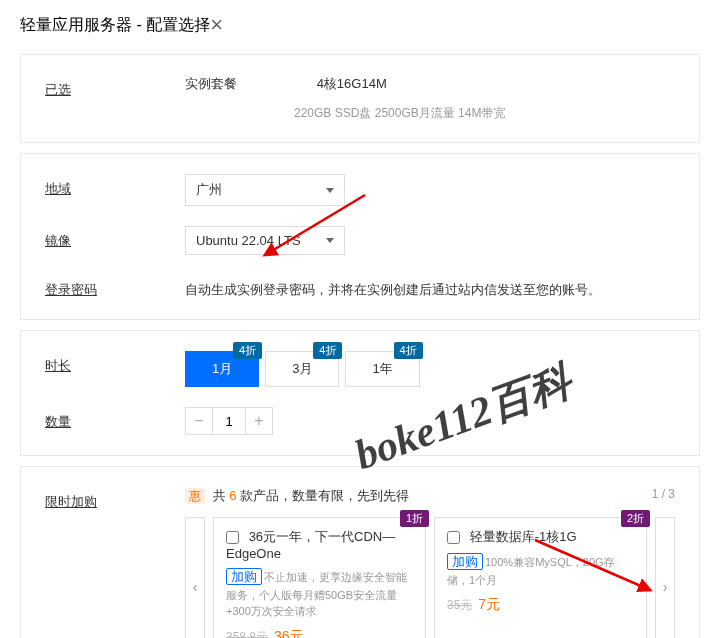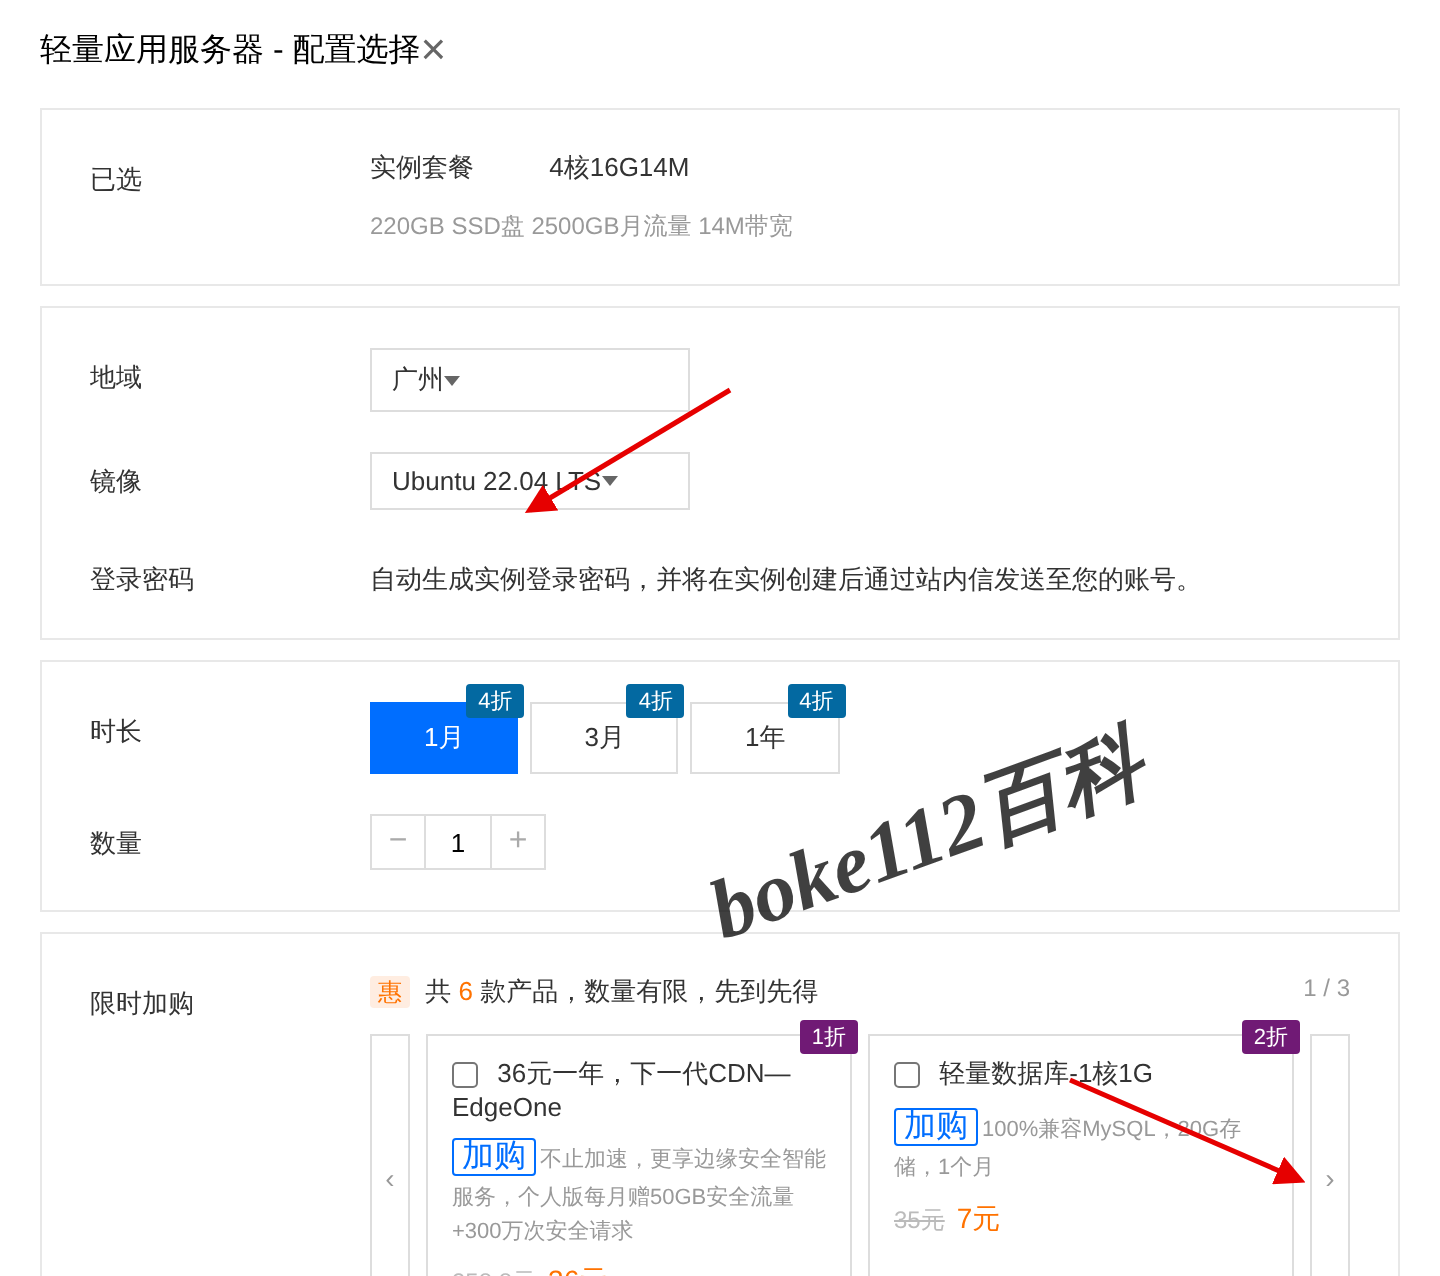--- a/index.html
+++ b/index.html
@@ -4,47 +4,47 @@
   <style>
     * { margin: 0; padding: 0; box-sizing: border-box; }
     body { font-family: -apple-system, "PingFang SC", "Microsoft YaHei", sans-serif; font-size: 13px; color: #333; background: #fff; width: 720px; height: 638px; overflow: hidden; position: relative; }
     .dialog { padding: 0 20px; }
     .header { display: flex; justify-content: flex-start; align-items: center; padding: 14px 0 18px; }
     .header h2 { font-size: 16px; font-weight: 500; color: #000; }
     .close { font-size: 22px; color: #666; cursor: pointer; line-height: 1; }
     .section { padding: 20px 24px; border: 1px solid #e8e8e8; margin-bottom: 10px; }
     .row { display: flex; align-items: flex-start; margin-bottom: 20px; }
     .row:last-child { margin-bottom: 0; }
-    .label { width: 140px; color: #333; flex-shrink: 0; padding-top: 6px; font-size: 13px; }
+    .label { width: 140px; color: #333; flex-shrink: 0; padding-top: 6px; font-size: 13px; text-decoration: underline; }
     .value-block { flex: 1; }
     .value-title { color: #333; font-size: 13px; margin-bottom: 6px; display: inline-block; }
-    .value-main { color: #333; font-size: 13px; display: inline-block; margin-left: 34px; vertical-align: top; }
+    .value-main { color: #333; font-size: 13px; display: inline-block; margin-left: 76px; vertical-align: top; }
     .value-sub { color: #999; font-size: 12px; margin-top: 6px; }
-    .dropdown { display: flex; align-items: center; border: 1px solid #ddd; padding: 6px 10px; width: 160px; background: #fff; cursor: pointer; font-size: 13px; }
+    .dropdown { display: flex; align-items: center; justify-content: space-between; border: 1px solid #ddd; padding: 6px 10px; width: 160px; background: #fff; cursor: pointer; font-size: 13px; }
     .caret { border-left: 4px solid transparent; border-right: 4px solid transparent; border-top: 5px solid #666; }
     .plain-text { padding-top: 6px; color: #333; }
     .duration-group { display: flex; gap: 0; }
     .duration-btn { position: relative; padding: 8px 26px; border: 1px solid #ddd; background: #fff; cursor: pointer; font-size: 13px; margin-right: 6px; }
     .duration-btn.active { background: #006eff; color: #fff; border-color: #006eff; }
     .badge { position: absolute; top: -10px; right: -4px; background: #0369a1; color: #fff; font-size: 11px; padding: 1px 6px; border-radius: 2px; }
     .stepper { display: flex; align-items: center; }
     .stepper button { width: 28px; height: 28px; border: 1px solid #ddd; background: #fff; color: #aaa; font-size: 16px; cursor: pointer; display: flex; align-items: center; justify-content: center; }
     .stepper input { width: 32px; height: 28px; border: 1px solid #ddd; border-left: 0; border-right: 0; text-align: center; font-size: 13px; }
     .hot-tag { background: #ffede1; color: #ff7200; font-size: 12px; padding: 1px 4px; border-radius: 2px; margin-right: 4px; }
     .hot-text { color: #333; font-size: 13px; }
     .hot-count { color: #ff7200; }
     .pager { float: right; color: #999; font-size: 12px; }
     .addon-row { display: flex; align-items: stretch; margin-top: 12px; gap: 8px; position: relative; }
     .arrow-btn { width: 20px; border: 1px solid #ddd; background: #fff; display: flex; align-items: center; justify-content: center; cursor: pointer; color: #999; font-size: 14px; }
     .addon-card { flex: 1; border: 1px solid #ddd; padding: 10px 12px; position: relative; font-size: 12px; }
     .addon-card .card-badge { position: absolute; top: -8px; right: -4px; background: #701a75; color: #fff; font-size: 11px; padding: 1px 6px; border-radius: 2px; }
     .addon-title { font-size: 13px; color: #333; margin-bottom: 6px; }
     .addon-title input[type=checkbox] { margin-right: 6px; vertical-align: middle; }
     .addon-desc { color: #999; font-size: 11px; line-height: 1.5; }
-    .addon-buy { color: #006eff; border: 1px solid #006eff; padding: 0 4px; font-size: 16px; border-radius: 2px; margin-right: 2px; }
+    .addon-buy { color: #006eff; border: 1px solid #006eff; padding: 0 4px; font-size: 13px; border-radius: 2px; margin-right: 2px; }
     .addon-price { margin-top: 8px; font-size: 12px; }
     .old-price { color: #bbb; text-decoration: line-through; margin-right: 6px; }
     .new-price { color: #ff7200; font-size: 14px; font-weight: 500; }
     .watermark { position: absolute; top: 390px; left: 350px; font-size: 42px; font-weight: 600; color: rgba(0,0,0,0.75); transform: rotate(-20deg); font-style: italic; pointer-events: none; z-index: 10; font-family: cursive; }
     .red-arrow1 { position: absolute; top: 190px; left: 260px; width: 110px; height: 70px; pointer-events: none; z-index: 5; }
     .red-arrow2 { position: absolute; top: 535px; left: 530px; width: 130px; height: 60px; pointer-events: none; z-index: 5; }
   </style>
 </head>
 <body>
 
@@ -55,21 +55,21 @@
   </div>
 
   <div class="section">
     <div class="row">
       <div class="label">已选</div>
       <div class="value-block">
         <div>
           <span class="value-title">实例套餐</span>
           <span class="value-main">4核16G14M</span>
         </div>
-        <div class="value-sub" style="">220GB SSD盘 2500GB月流量 14M带宽</div>
+        <div class="value-sub" style="margin-left:109px">220GB SSD盘 2500GB月流量 14M带宽</div>
       </div>
     </div>
   </div>
 
   <div class="section">
     <div class="row">
       <div class="label">地域</div>
       <div class="dropdown">
         <span>广州</span>
         <span class="caret"></span>

